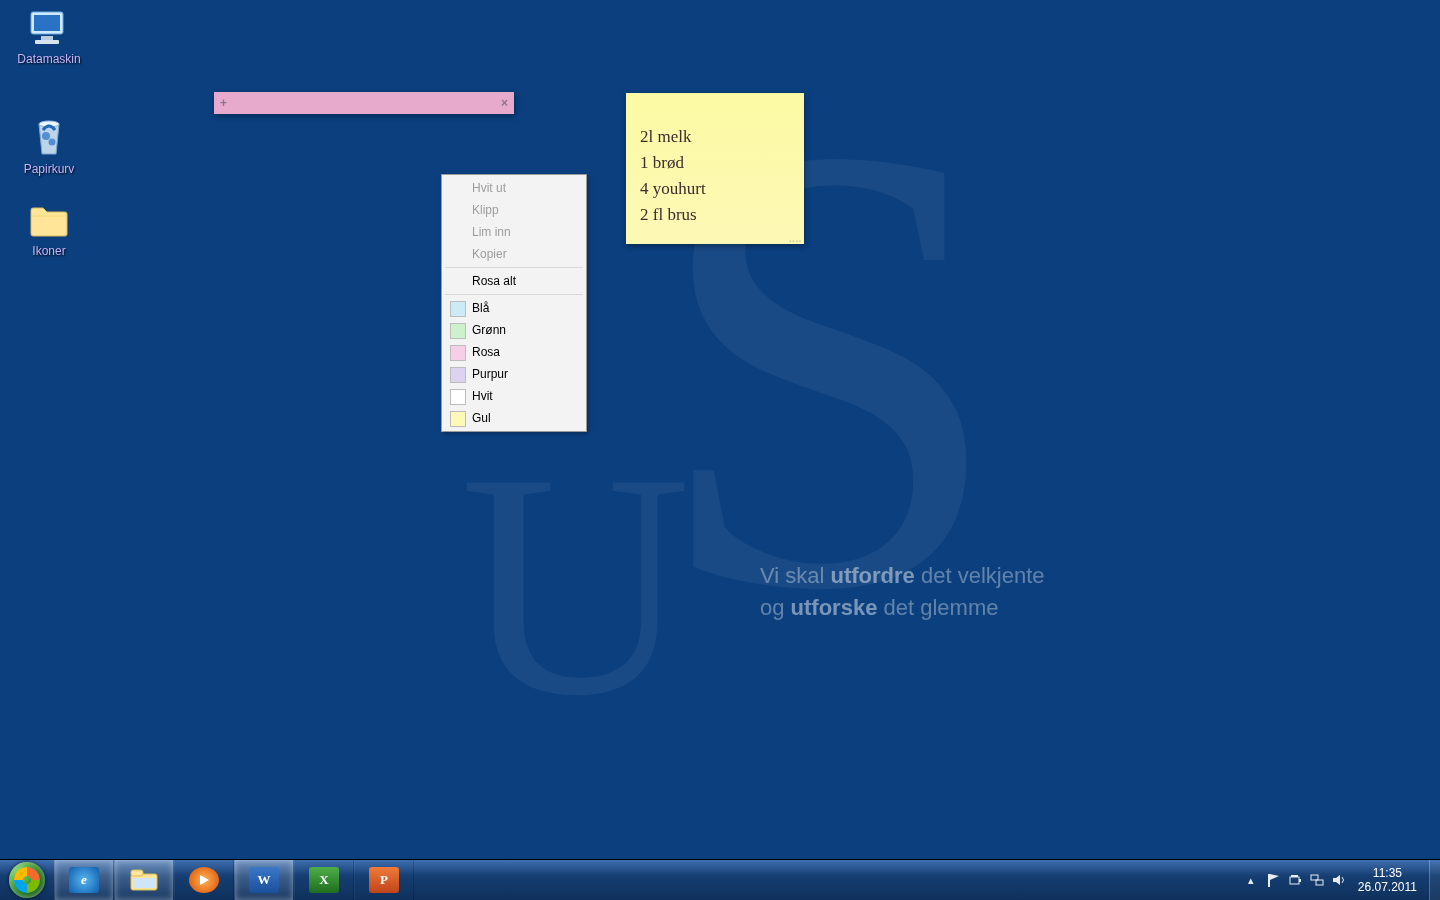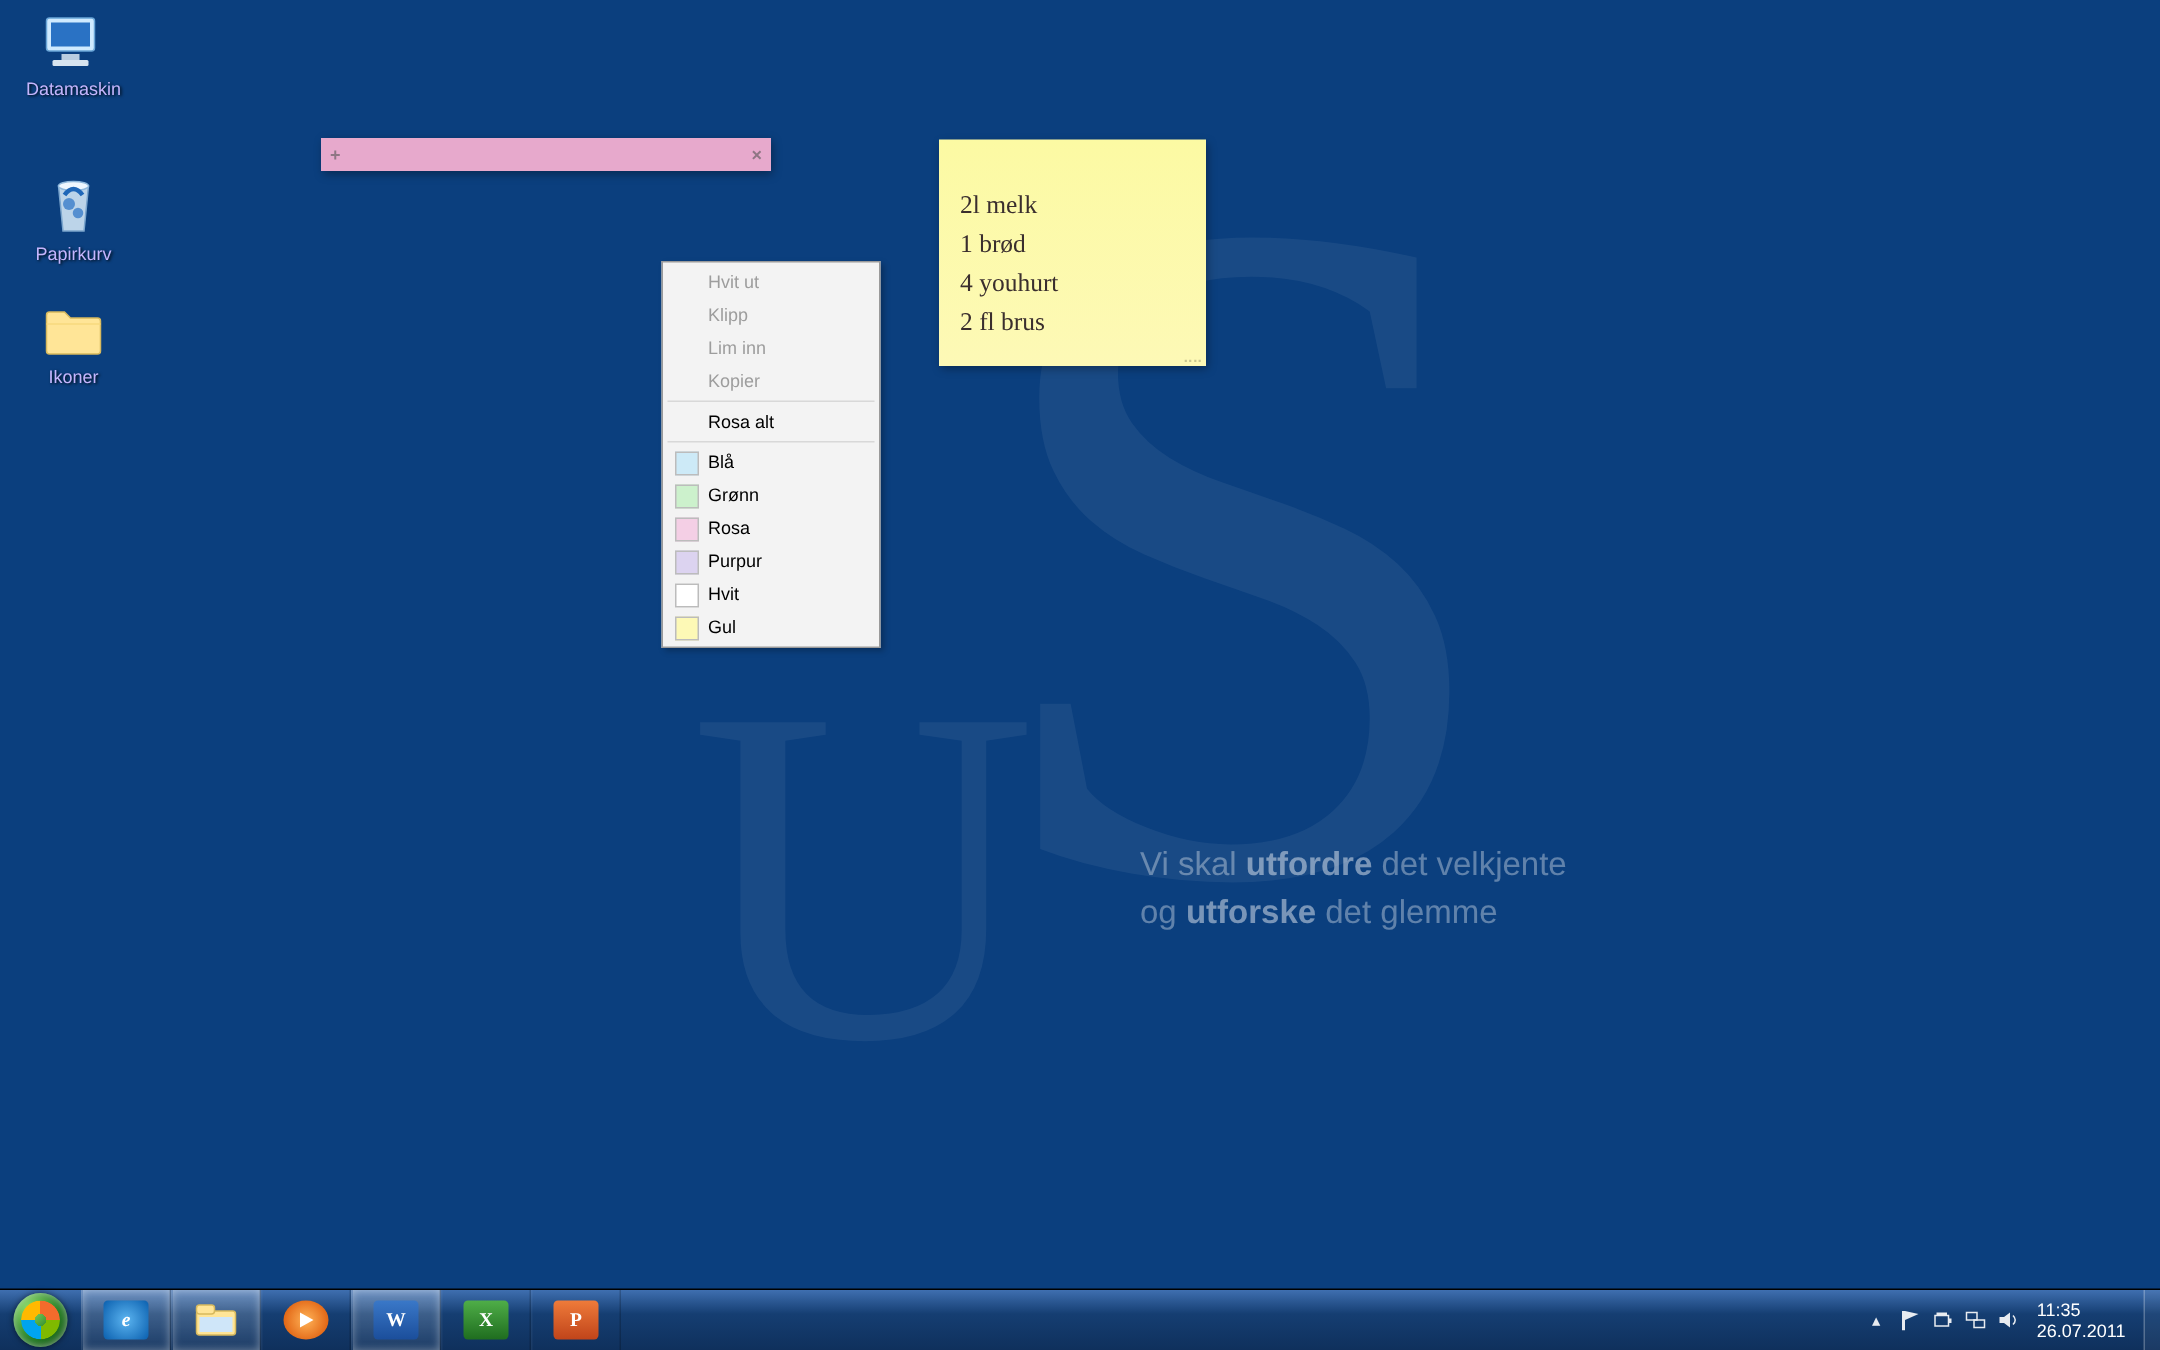--- a/index.html
+++ b/index.html
@@ -43,21 +43,21 @@
 .orb{width:36px;height:36px;border-radius:50%;background:radial-gradient(circle at 30% 30%,#8fe36a,#1f7a1f 55%,#0a3a0a);box-shadow:inset 0 0 6px rgba(255,255,255,.6),0 0 4px rgba(0,0,0,.6);position:relative}
 .orb::before{content:"";position:absolute;inset:5px;background:
   conic-gradient(#f36b2c 0 25%,#7fba00 0 50%,#00a4ef 0 75%,#ffb900 0);
   -webkit-mask:radial-gradient(circle,transparent 4px,#000 4px);
   border-radius:50%}
 .tbtn{width:58px;height:40px;display:flex;align-items:center;justify-content:center;border-left:1px solid rgba(255,255,255,.05);border-right:1px solid rgba(0,0,0,.2);cursor:pointer}
 .tbtn.active{background:linear-gradient(rgba(255,255,255,.25),rgba(255,255,255,.05));box-shadow:inset 0 0 6px rgba(255,255,255,.4)}
 .tbtn .appico{width:30px;height:26px;border-radius:3px;display:flex;align-items:center;justify-content:center;font-weight:bold;font-size:13px}
 .tray{margin-left:auto;display:flex;align-items:center;height:100%;padding:0 4px 0 10px;font-size:11px}
 .tray .ticon{width:18px;height:18px;margin:0 2px;display:flex;align-items:center;justify-content:center;opacity:.9}
-.tray .clock{line-height:14px;padding:0 8px;font-size:12px}
+.tray .clock{text-align:center;line-height:14px;padding:0 8px;font-size:12px}
 .showdesk{width:10px;height:40px;border-left:1px solid rgba(255,255,255,.25);background:rgba(255,255,255,.05)}
 </style>
 </head>
 <body>
 
 <div class="wm wm-s">S</div>
 <div class="wm wm-u">U</div>
 
 <div class="slogan">
   <span>Vi skal </span><b>utfordre</b><span> det velkjente</span><br>

